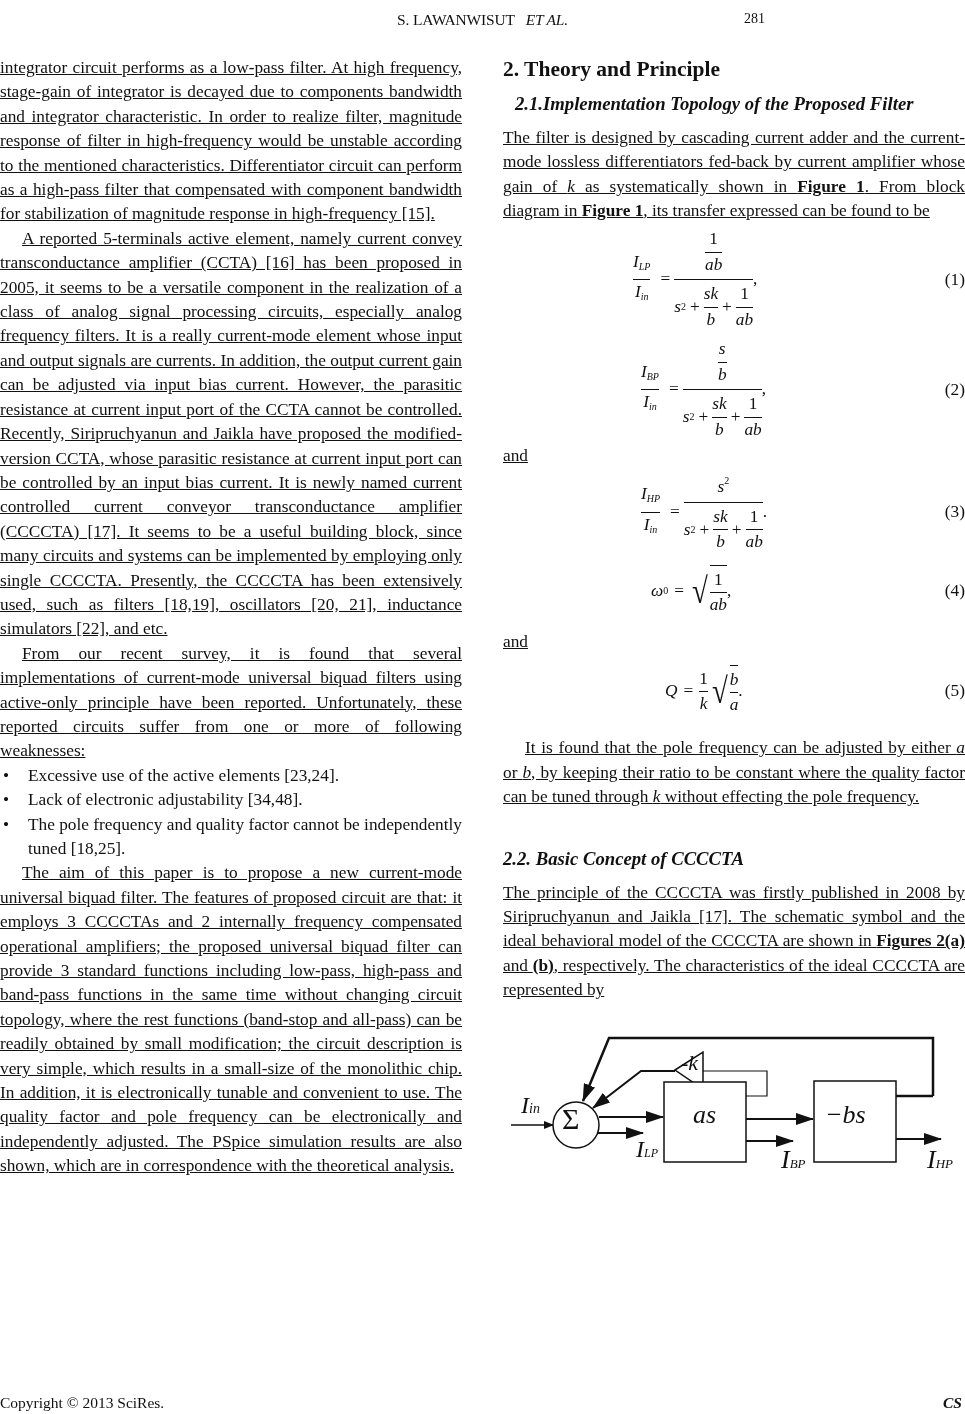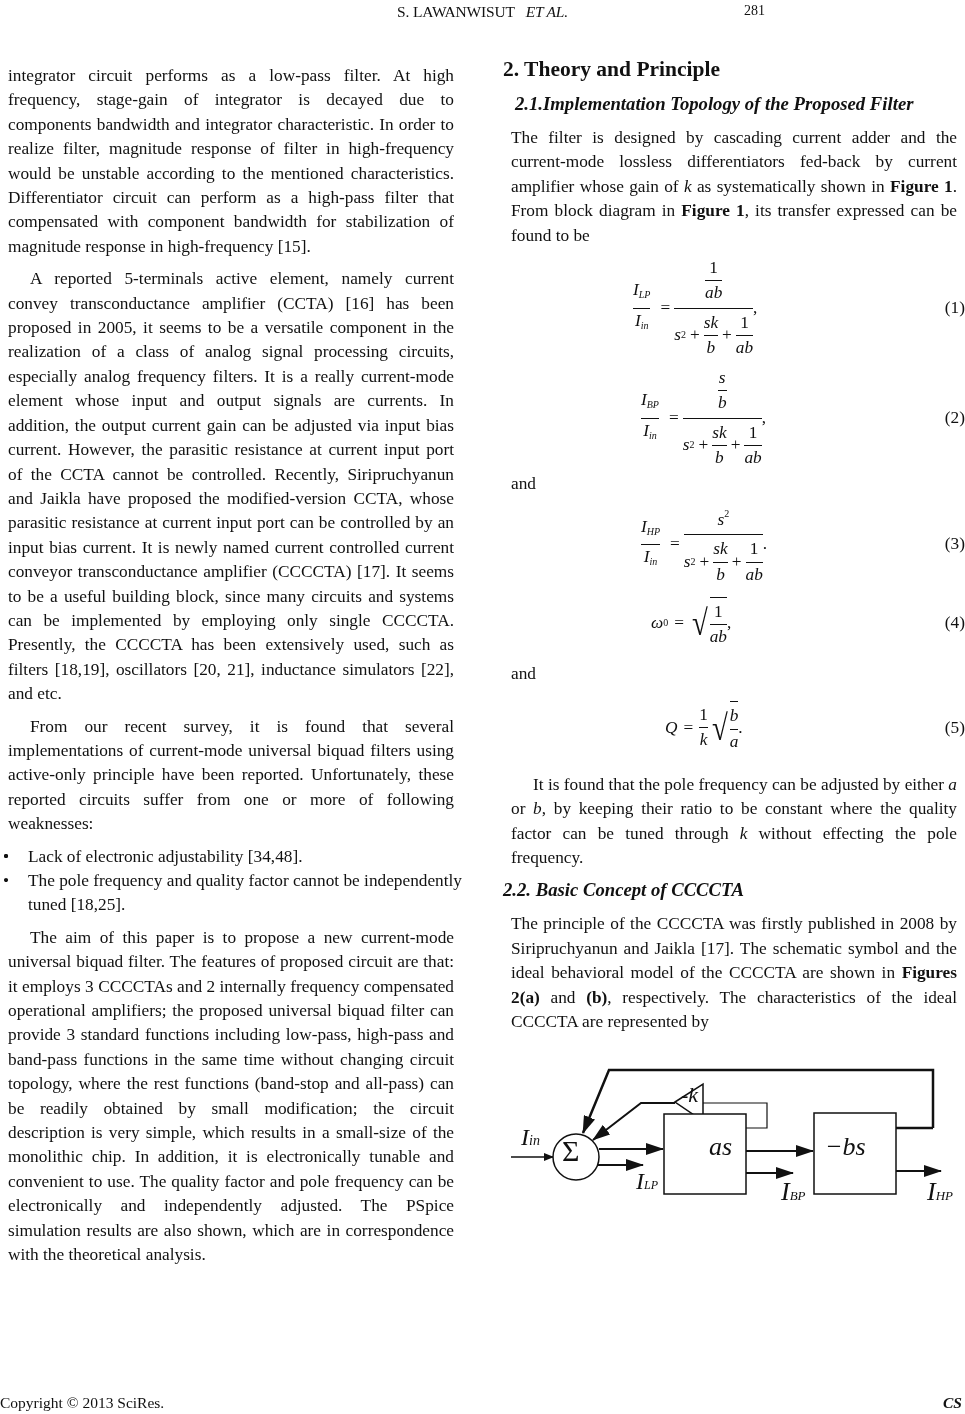--- a/index.html
+++ b/index.html
@@ -1,28 +1,28 @@
 <!DOCTYPE html>
 <html><head>
 <meta charset="utf-8">
 <style>
   html, body { margin: 0; padding: 0; background: #ffffff; }
   body {
     width: 965px; height: 1414px; position: relative; overflow: hidden;
     font-family: "Liberation Serif", serif; color: #111;
   }
-  .header { position: absolute; top: 0; left: 0; width: 768px; height: 26px; }
+  .header { position: absolute; top: 8px; left: 0; width: 768px; height: 26px; }
   .header .running { position: absolute; top: 3px; left: 0; width: 965px; text-align: center; font-size: 15.5px; letter-spacing: -0.2px; }
   .header .running i { font-style: italic; }
   .header .pageno { position: absolute; top: 3px; right: 3px; font-size: 14px; }
 
   .col { position: absolute; top: 56px; width: 462px; font-size: 17.3px; line-height: 24.4px; }
   .col.left { left: 0; }
   .col.right { left: 503px; }
-  .col p { margin: 8px; text-align: justify; hyphens: manual; }
+  .col p { margin: 0; text-align: justify; hyphens: manual; text-decoration: underline; }
   .col p.indent { text-indent: 22px; }
   .col p + p { margin-top: 0; }
 
   ul.bullets { list-style: none; margin: 0; padding: 0; }
   ul.bullets li { position: relative; padding-left: 28px; text-align: justify; }
   ul.bullets li .dot { position: absolute; left: 3px; top: 0; }
 
   h2.sec { font-family: "Liberation Serif", serif; font-weight: bold; font-size: 21.5px; margin: 0 0 10px 0; line-height: 26px; }
   h3.sub { font-family: "Liberation Serif", serif; font-weight: bold; font-size: 18.7px; margin: 0 0 10px 0; line-height: 24px; display: flex; text-align: right; }
   h3.sub .num { width: 40px; flex: none; }
@@ -50,21 +50,21 @@
     <i>ET AL.</i>
   </div>
   <div class="pageno">281</div>
 </div>
 
 <div class="col left">
   <p>integrator circuit performs as a low-pass filter. At high frequency, stage-gain of integrator is decayed due to components bandwidth and integrator characteristic. In order to realize filter, magnitude response of filter in high-frequency would be unstable according to the mentioned characteristics. Differentiator circuit can perform as a high-pass filter that compensated with component bandwidth for stabilization of magnitude response in high-frequency [15].</p>
   <p class="indent">A reported 5-terminals active element, namely current convey transconductance amplifier (CCTA) [16] has been proposed in 2005, it seems to be a versatile component in the realization of a class of analog signal processing circuits, especially analog frequency filters. It is a really current-mode element whose input and output signals are currents. In addition, the output current gain can be adjusted via input bias current. However, the parasitic resistance at current input port of the CCTA cannot be controlled. Recently, Siripruchyanun and Jaikla have proposed the modified-version CCTA, whose parasitic resistance at current input port can be controlled by an input bias current. It is newly named current controlled current conveyor transconductance amplifier (CCCCTA) [17]. It seems to be a useful building block, since many circuits and systems can be implemented by employing only single CCCCTA. Presently, the CCCCTA has been extensively used, such as filters [18,19], oscillators [20, 21], inductance simulators [22], and etc.</p>
   <p class="indent">From our recent survey, it is found that several implementations of current-mode universal biquad filters using active-only principle have been reported. Unfortunately, these reported circuits suffer from one or more of following weaknesses:</p>
   <ul class="bullets">
-    <li><span class="dot">•</span></li>
+    <li><span class="dot">•</span><span>Excessive use of the active elements [23,24].</span></li>
     <li><span class="dot">•</span><span>Lack of electronic adjustability [34,48].</span></li>
     <li><span class="dot">•</span><span>The pole frequency and quality factor cannot be independently tuned [18,25].</span></li>
   </ul>
   <p class="indent">The aim of this paper is to propose a new current-mode universal biquad filter. The features of proposed circuit are that: it employs 3 CCCCTAs and 2 internally frequency compensated operational amplifiers; the proposed universal biquad filter can provide 3 standard functions including low-pass, high-pass and band-pass functions in the same time without changing circuit topology, where the rest functions (band-stop and all-pass) can be readily obtained by small modification; the circuit description is very simple, which results in a small-size of the monolithic chip. In addition, it is electronically tunable and convenient to use. The quality factor and pole frequency can be electronically and independently adjusted. The PSpice simulation results are also shown, which are in correspondence with the theoretical analysis.</p>
 </div>
 
 <div class="col right">
   <h2 class="sec">2. Theory and Principle</h2>
   <h3 class="sub">
     <span class="num">2.1.</span>
@@ -215,21 +215,21 @@
           <span class="bar"></span>
           <span>a</span>
         </span>
       <span class="upright">.</span>
     </div>
     <span class="eqnum">(5)</span>
   </div>
 
   <p class="indent" style="margin-top:12px;"><span>It is found that the pole frequency can be adjusted by either </span><i>a</i><span> or </span><i>b</i><span>, by keeping their ratio to be constant where the quality factor can be tuned through </span><i>k</i><span> without effecting the pole frequency.</span></p>
 
-  <h3 class="sub" style="margin-top:4px;">2.2. Basic Concept of CCCCTA</h3>
+  <h3 class="sub" style="margin-top:37px;">2.2. Basic Concept of CCCCTA</h3>
 
   <p><span>The principle of the CCCCTA was firstly published in 2008 by Siripruchyanun and Jaikla [17]. The schematic symbol and the ideal behavioral model of the CCCCTA are shown in </span><b>Figures 2(a)</b><span> and </span><b>(b)</b><span>, respectively. The characteristics of the ideal CCCCTA are represented by</span></p>
 
   <div style="position:relative;height:205px;margin-top:8px;">
     <svg width="462" height="205" viewBox="0 0 462 205" style="position:absolute;left:0;top:0;">
       <defs>
         <marker id="ah" markerWidth="10" markerHeight="8" refX="9" refY="4" orient="auto" markerUnits="userSpaceOnUse">
           <path d="M0,0 L10,4 L0,8 Z" fill="#111"></path>
         </marker>
         <marker id="ahb" markerWidth="18" markerHeight="12" refX="17" refY="6" orient="auto" markerUnits="userSpaceOnUse">
@@ -255,21 +255,21 @@
       <line x1="96" y1="106" x2="160" y2="106" stroke="#111" stroke-width="2" marker-end="url(#ahb)"></line>
       <line x1="95" y1="122" x2="140" y2="122" stroke="#111" stroke-width="2" marker-end="url(#ahb)"></line>
 
       <line x1="243" y1="108" x2="310" y2="108" stroke="#111" stroke-width="2" marker-end="url(#ahb)"></line>
       <line x1="243" y1="130" x2="290" y2="130" stroke="#111" stroke-width="2" marker-end="url(#ahb)"></line>
 
       <line x1="393" y1="128" x2="438" y2="128" stroke="#111" stroke-width="2" marker-end="url(#ahb)"></line>
     </svg>
     <div style="position:absolute;left:59px;top:96px;font-family:'Liberation Serif',serif;font-size:30px;">Σ</div>
     <div class="math" style="position:absolute;left:178px;top:40px;font-size:22px;">-k</div>
-    <div class="math" style="position:absolute;left:190px;top:92px;font-size:26px;margin-left:16px;">as</div>
+    <div class="math" style="position:absolute;left:190px;top:92px;font-size:26px;">as</div>
     <div class="math" style="position:absolute;left:322px;top:92px;font-size:26px;">−bs</div>
     <div class="math" style="position:absolute;left:18px;top:82px;font-size:24px;"><span>I</span><span style="font-size:14px;">in</span></div>
     <div class="math" style="position:absolute;left:133px;top:126px;font-size:24px;"><span>I</span><span style="font-size:12px;">LP</span></div>
     <div class="math" style="position:absolute;left:278px;top:137px;font-size:26px;"><span>I</span><span style="font-size:13px;">BP</span></div>
     <div class="math" style="position:absolute;left:424px;top:137px;font-size:26px;"><span>I</span><span style="font-size:13px;">HP</span></div>
   </div>
 
 </div>
 
 <div class="footer">

